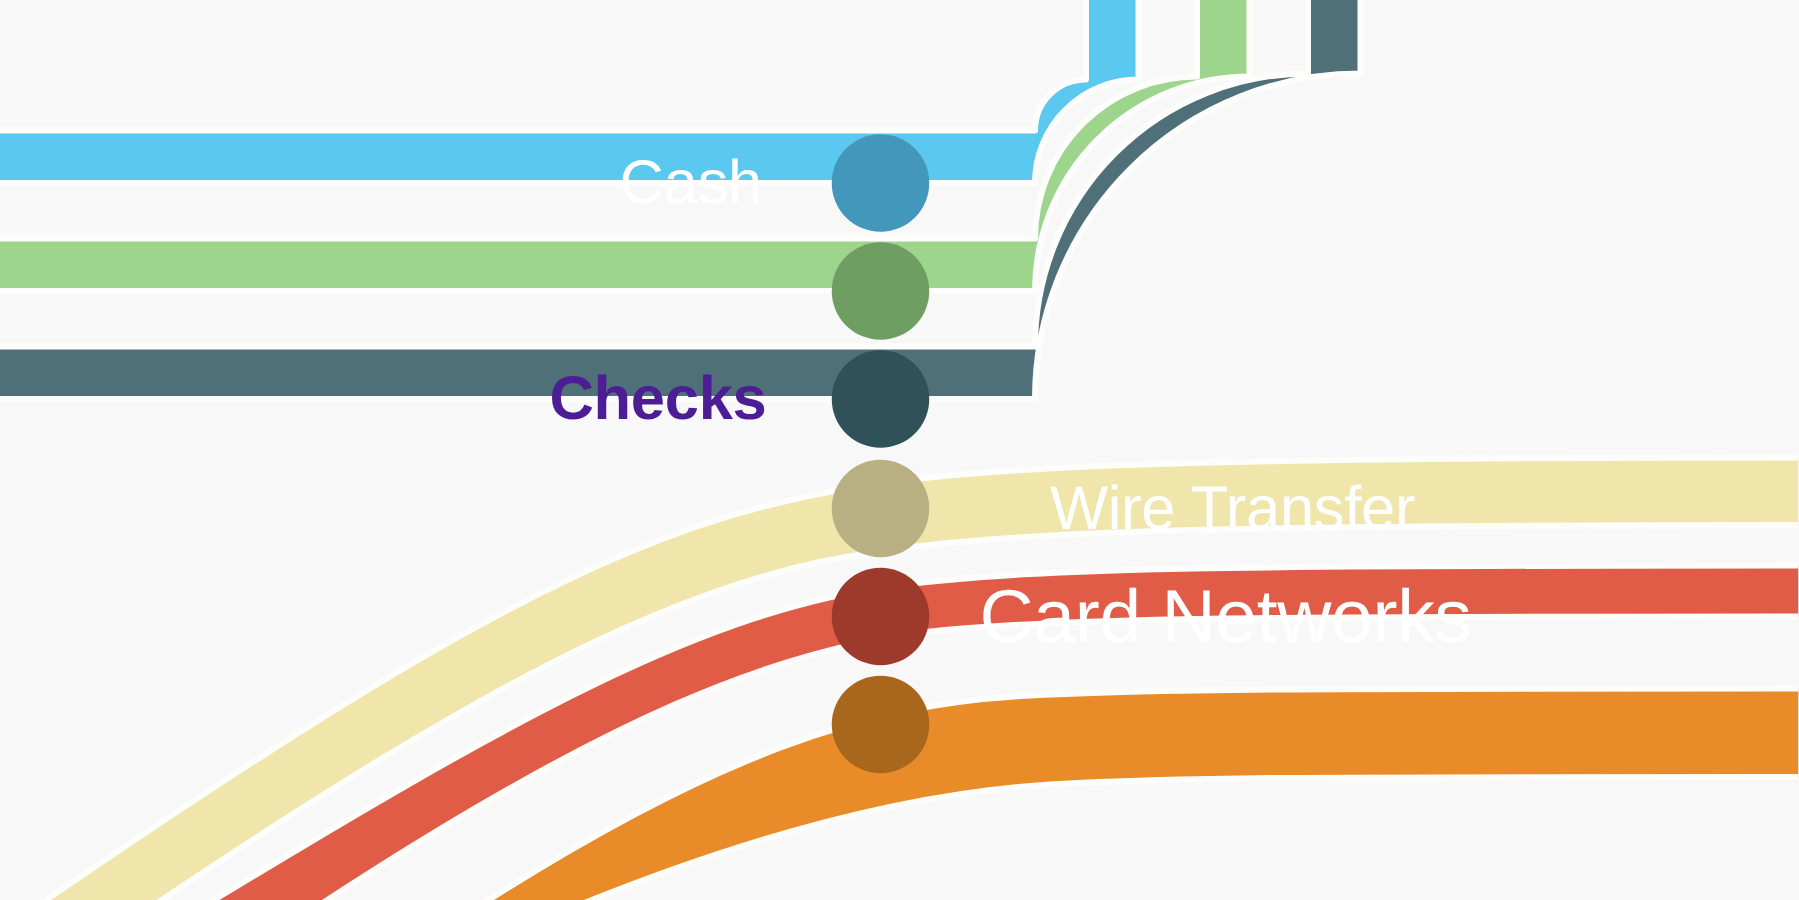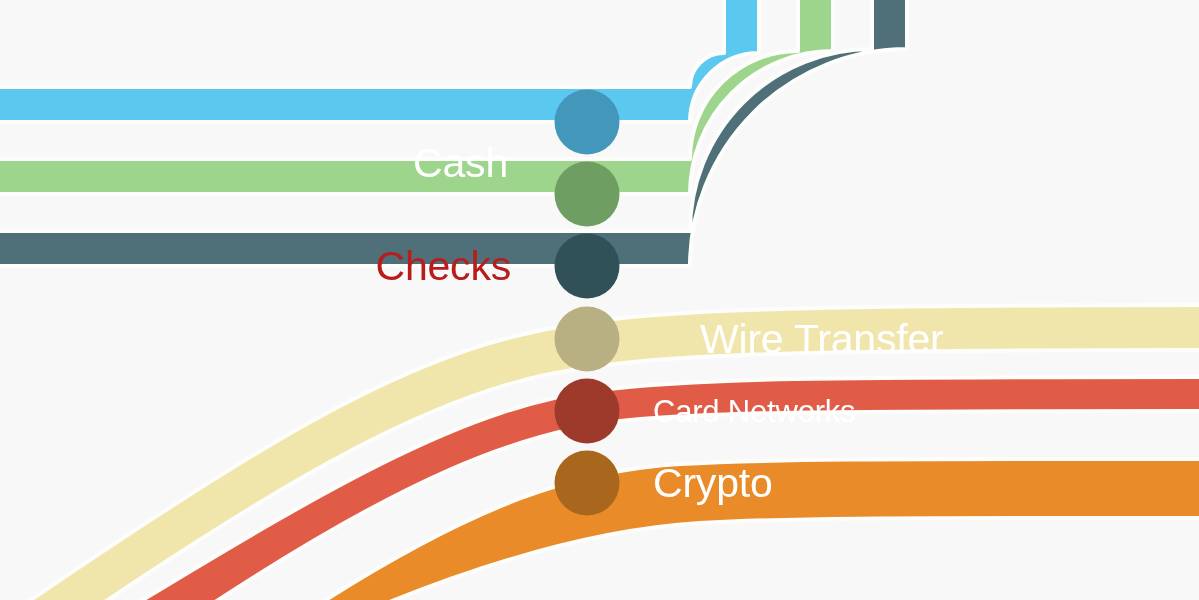--- a/index.html
+++ b/index.html
@@ -84,24 +84,23 @@
 
   <svg id="node-svg" style="position:absolute;top:0;left:0;width:1199px;height:600px;" viewBox="0 0 1199 600" preserveAspectRatio="none" aria-hidden="true">
     <circle class="rail-node" cx="587" cy="122" r="32.5" fill="#4397ba"></circle>
     <circle class="rail-node" cx="587" cy="194" r="32.5" fill="#6f9e62"></circle>
     <circle class="rail-node" cx="587" cy="266" r="32.5" fill="#2f5157"></circle>
     <circle class="rail-node" cx="587" cy="339" r="32.5" fill="#b8b082"></circle>
     <circle class="rail-node" cx="587" cy="411" r="32.5" fill="#9d3a2c"></circle>
     <circle class="rail-node" cx="587" cy="483" r="32.5" fill="#a9671d"></circle>
   </svg>
 
-  <div class="rail-label align-right" style="left: 108px; top: 122px; width: 400px; color: rgb(255, 255, 255); font-size: 41px; margin-top: 41px;">Cash</div>
+  <div class="rail-label align-right" style="left: 108px; top: 122px; width: 400px; color: rgb(255, 255, 255); font-size: 41px;">Cash</div>
 
 
-  <div class="rail-label align-right" style="left: 111px; top: 266px; width: 400px; color: #b91c1c; font-size: 41px;">Checks</div>
+  <div class="rail-label align-right" style="left: 111px; top: 266px; width: 400px; color: #4c1d95; font-size: 41px; font-weight: bold;">Checks</div>
 
   <div class="rail-label align-left" style="left: 653px; top: 339px; color: rgb(255, 255, 255); font-size: 41px; margin-left: 47px;">Wire Transfer</div>
 
-  <div class="rail-label align-left" style="left: 653px; top: 411px; color: rgb(255, 255, 255); font-size: 31px;">Card Networks</div>
+  <div class="rail-label align-left" style="left: 653px; top: 411px; color: rgb(255, 255, 255); font-size: 50px;">Card Networks</div>
 
-  <div class="rail-label align-left" style="left: 653px; top: 483px; color: rgb(255, 255, 255); font-size: 41px;">Crypto</div>
 
 </div>
 
 </body></html>

